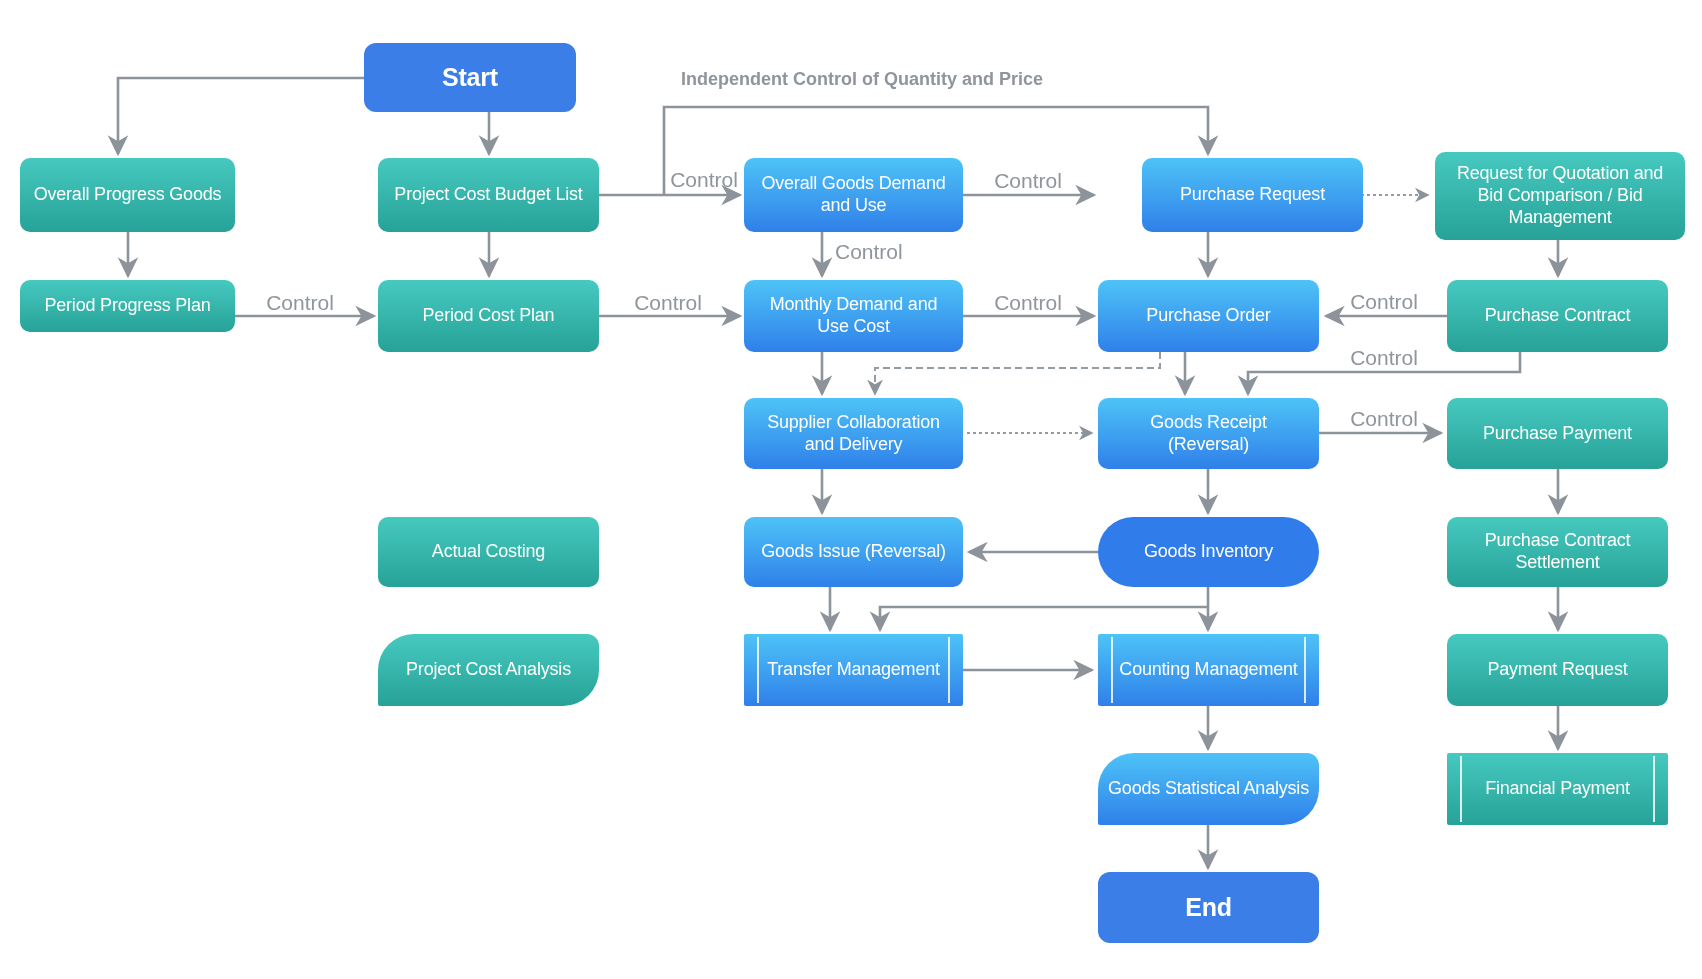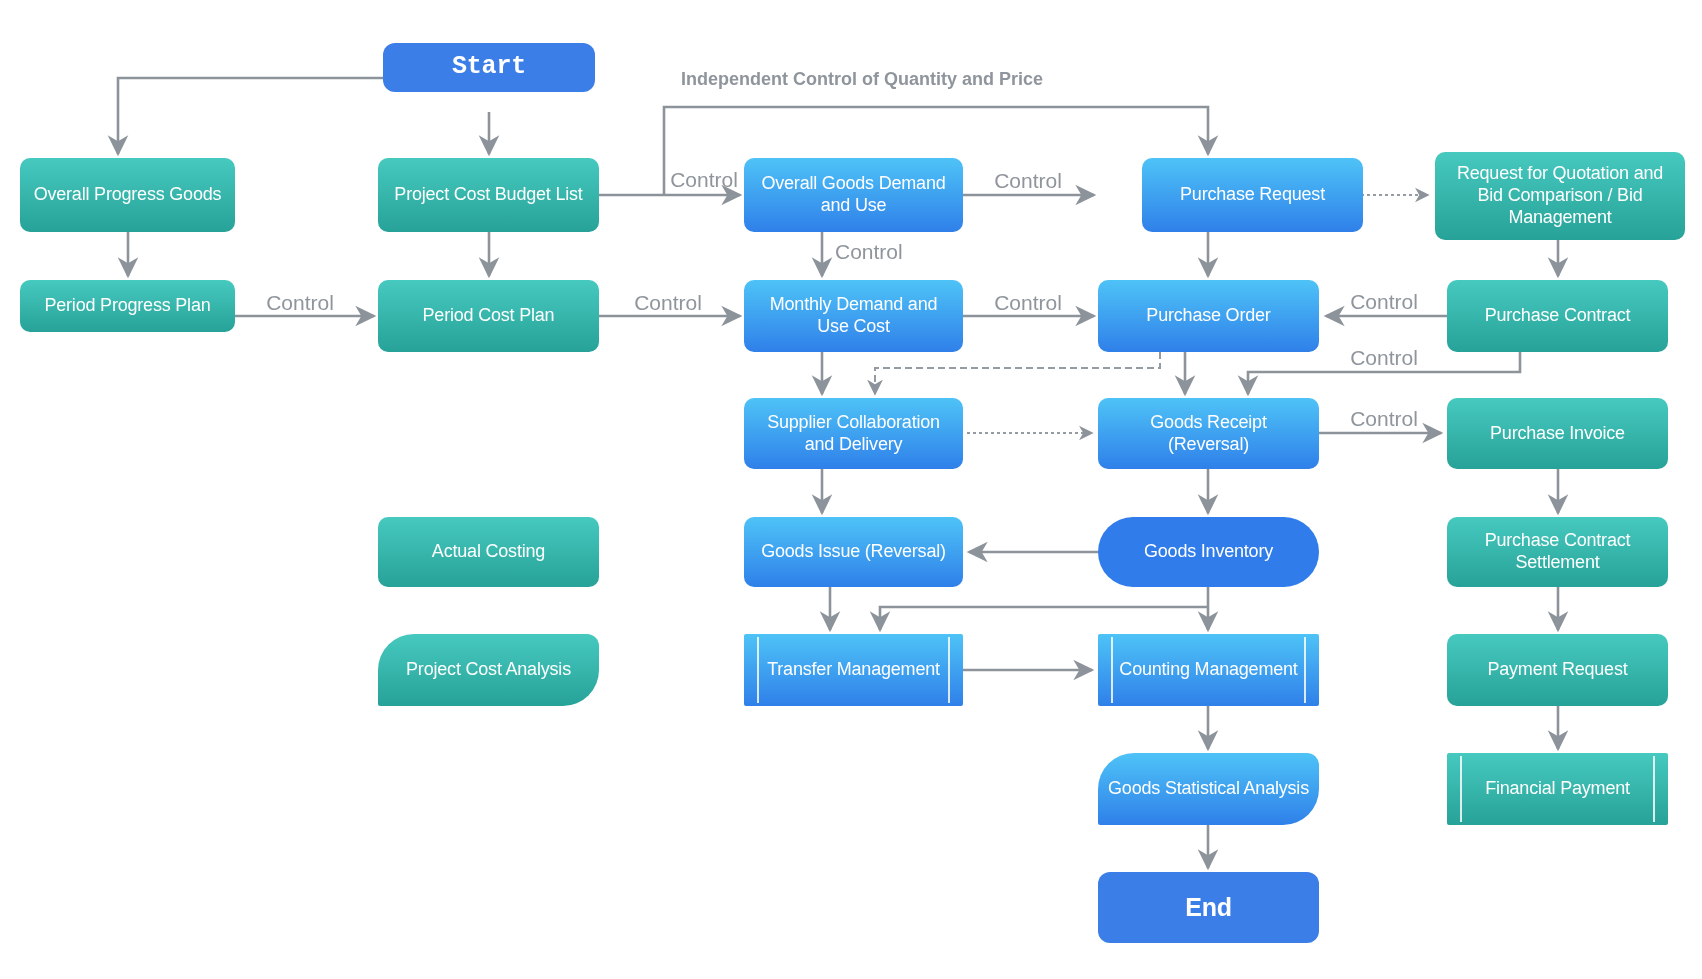--- a/index.html
+++ b/index.html
@@ -75,21 +75,21 @@
         <polyline points="830,587 830,630" class="e-solid" marker-end="url(#arrow)"></polyline>
         <polyline points="963,670 1092,670" class="e-solid" marker-end="url(#arrow)"></polyline>
         <polyline points="1208,706 1208,749" class="e-solid" marker-end="url(#arrow)"></polyline>
         <polyline points="1208,825 1208,868" class="e-solid" marker-end="url(#arrow)"></polyline>
         <polyline points="1558,469 1558,513" class="e-solid" marker-end="url(#arrow)"></polyline>
         <polyline points="1558,587 1558,630" class="e-solid" marker-end="url(#arrow)"></polyline>
         <polyline points="1558,706 1558,749" class="e-solid" marker-end="url(#arrow)"></polyline>
       </g>
   </svg>
   <div id="nodes">
-      <div class="node shape-terminator fill-solid" style="left: 383px; top: 43px; width: 212px; height: 49px; font-family: Liberation Mono, monospace;">
+      <div class="node shape-terminator fill-solid" style="left: 364px; top: 43px; width: 212px; height: 69px;">
         <span>Start</span>
       </div>
       <div class="node shape-process fill-teal" style="left: 20px; top: 158px; width: 215px; height: 74px;">
         <span>Overall Progress Goods</span>
       </div>
       <div class="node shape-process fill-teal" style="left: 20px; top: 280px; width: 215px; height: 52px;">
         <span>Period Progress Plan</span>
       </div>
       <div class="node shape-process fill-teal" style="left: 378px; top: 158px; width: 221px; height: 74px;">
         <span>Project Cost Budget List</span>
@@ -143,21 +143,21 @@
       <div class="node shape-terminator fill-solid" style="left: 1098px; top: 872px; width: 221px; height: 71px;">
         <span>End</span>
       </div>
       <div class="node shape-process fill-teal" style="left: 1435px; top: 152px; width: 250px; height: 88px;">
         <span>Request for Quotation and Bid Comparison / Bid Management</span>
       </div>
       <div class="node shape-process fill-teal" style="left: 1447px; top: 280px; width: 221px; height: 72px;">
         <span>Purchase Contract</span>
       </div>
       <div class="node shape-process fill-teal" style="left: 1447px; top: 398px; width: 221px; height: 71px;">
-        <span>Purchase Invoice</span>
+        <span>Purchase Payment</span>
       </div>
       <div class="node shape-process fill-teal" style="left: 1447px; top: 517px; width: 221px; height: 70px;">
         <span>Purchase Contract Settlement</span>
       </div>
       <div class="node shape-process fill-teal" style="left: 1447px; top: 634px; width: 221px; height: 72px;">
         <span>Payment Request</span>
       </div>
       <div class="node shape-predefined fill-teal" style="left: 1447px; top: 753px; width: 221px; height: 72px;">
         <span>Financial Payment</span>
         <div class="pbar pbar-l"></div>

